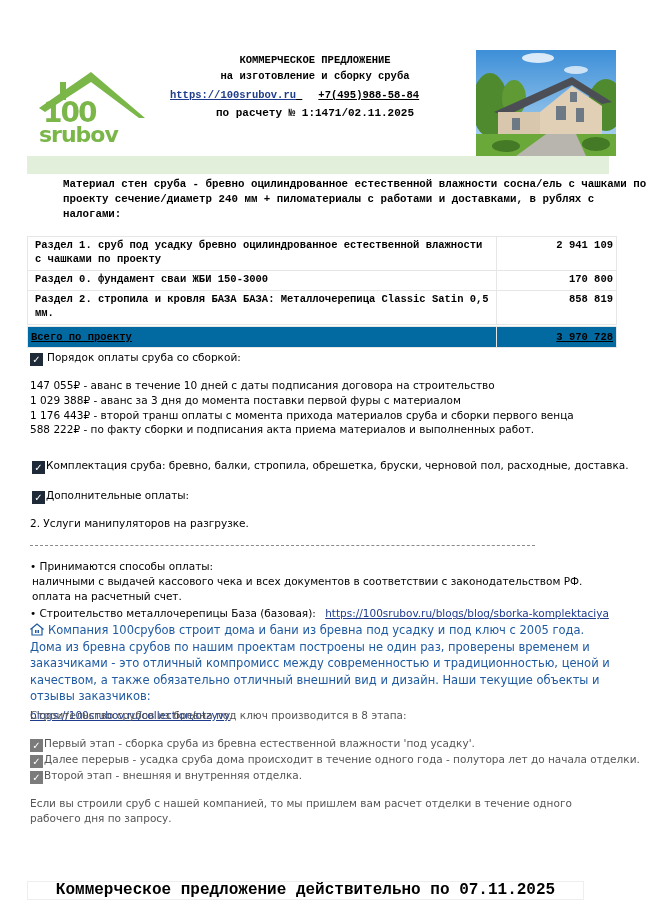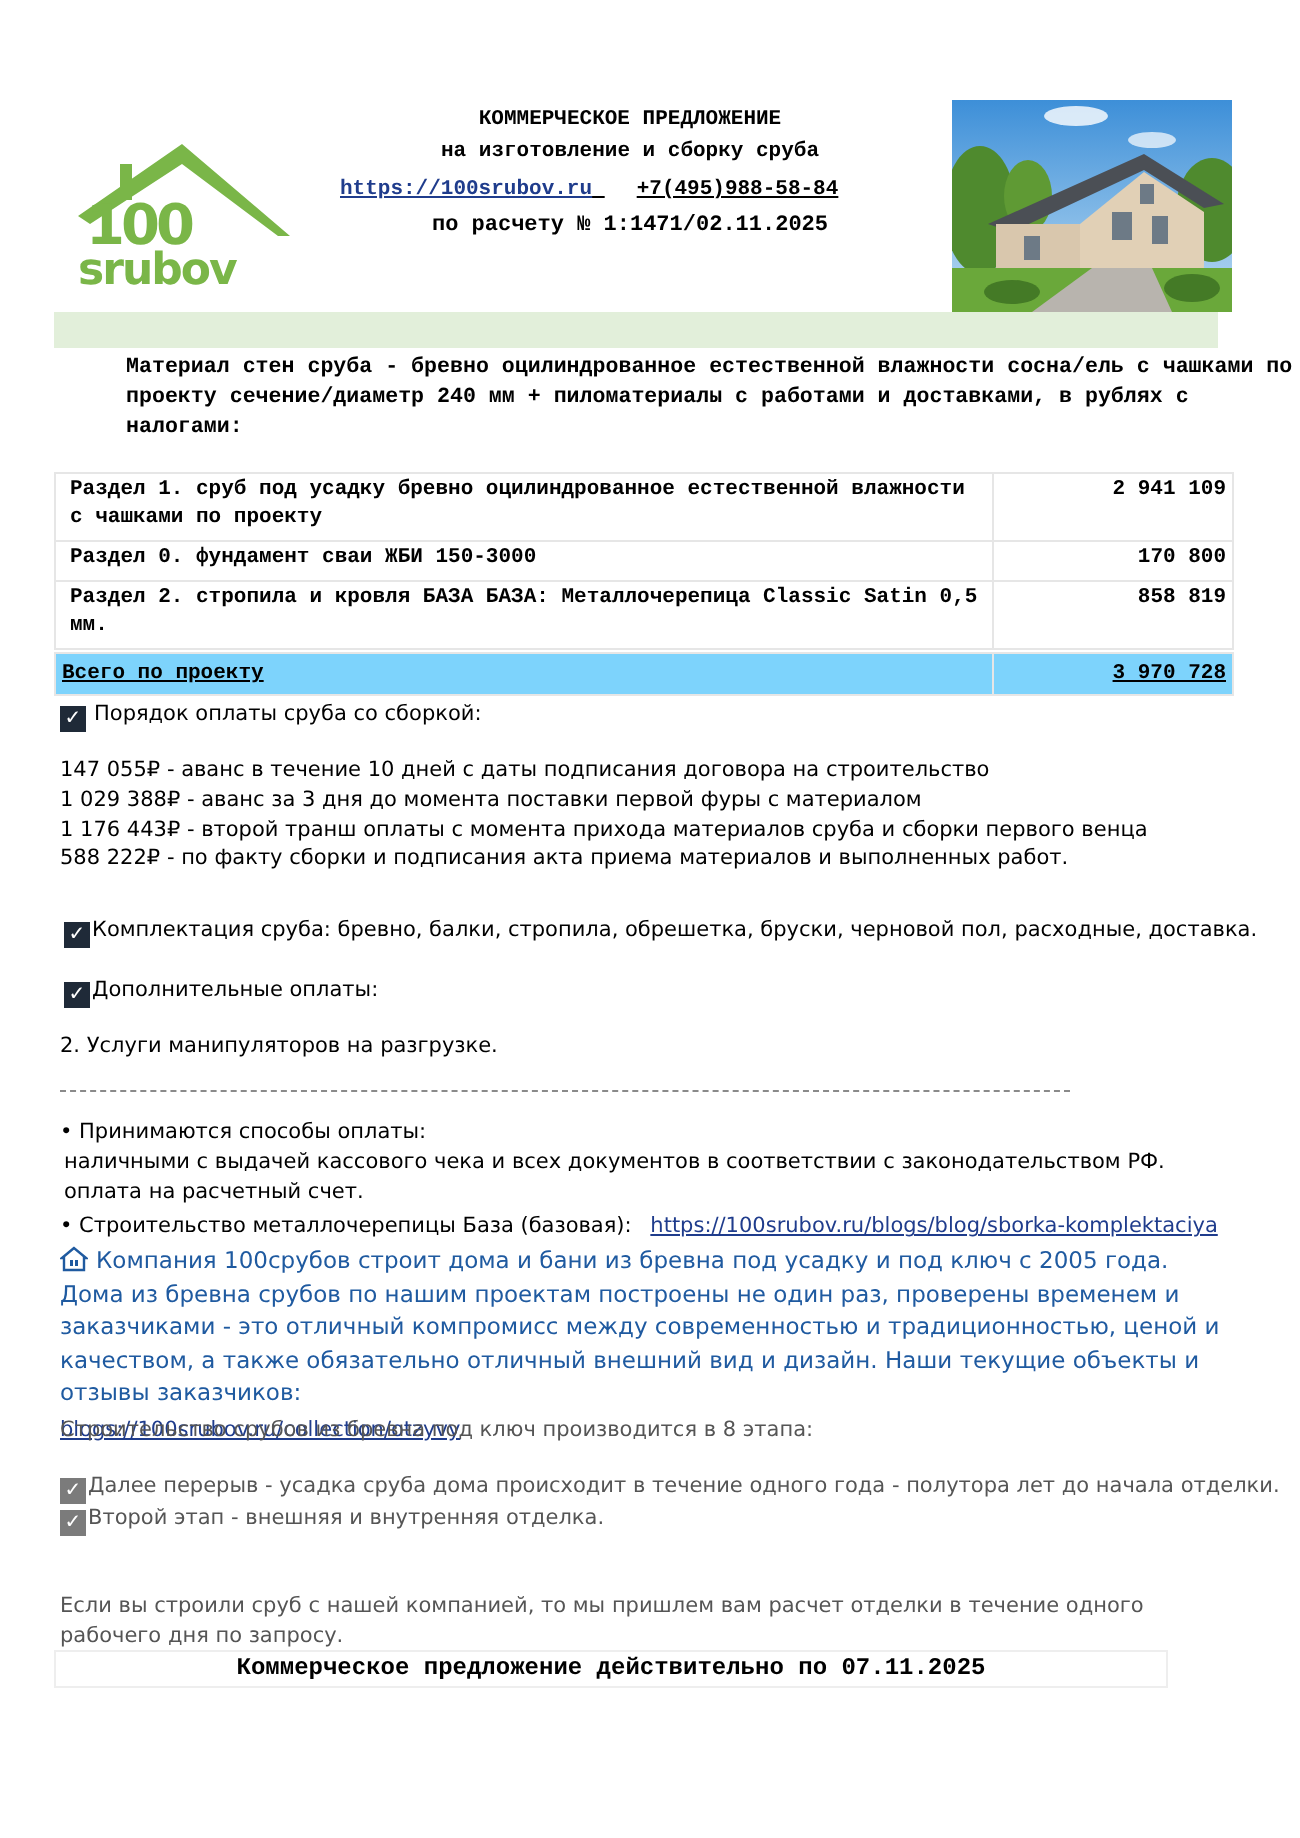--- a/index.html
+++ b/index.html
@@ -18,42 +18,42 @@
   .hdr .l4 { display:block; margin-top: 2px; font-size: 11px; }
   .photo { position: absolute; left: 476px; top: 50px; width: 140px; height: 106px; overflow: hidden; }
   .green-band { position: absolute; left: 27px; top: 156px; width: 582px; height: 18px; background: #e2efda; }
 
   .intro { position: absolute; left: 28px; top: 177px; width: 595px; font-size: 10.8px; line-height: 15px; font-weight: bold; margin-left: 35px; }
 
   
   .tbl { position: absolute; left: 27px; top: 236px; width: 590px; border-collapse: collapse; font-size: 10.5px; line-height: 14px; font-weight: bold; }
   .tbl td { border: 1px solid #e6e6e6; padding: 1px 3px 4px 3px; vertical-align: top; }
   .tbl td.num { text-align: right; width: 113px; }
-  .tbl tr.total td { background: #7dd3fc; border-color: #e6e6e6; padding-top: 3px; padding-bottom: 3px; }
+  .tbl tr.total td { background: #0369a1; border-color: #e6e6e6; padding-top: 3px; padding-bottom: 3px; }
   .tbl tr.total span { text-decoration: underline; }
   .tbl tr.gap td { height: 1px; padding: 0; border-left: none; border-right: none; }
 
   .chk { display:inline-block; width: 13px; height: 13px; background: #1f2a38; color: #fff; font-size: 10px; line-height: 13px; text-align: center; vertical-align: -2px; margin-right: 4px; }
   .chk.grey { background: #7b7b7b; }
 
   .sec { position: absolute; left: 30px; font-size: 10.5px; line-height: 14.8px; }
   .s-pay-title { top: 350px; }
   .s-pay-list { top: 378px; }
   .s-compl { top: 458px; left: 32px; }
   .s-extra-title { top: 488px; left: 32px; }
   .s-extra-list { top: 516px; }
   .dashes { position: absolute; left: 30px; top: 545px; width: 505px; height: 0; border-top: 1px dashed #8a8a8a; }
   .s-methods { top: 559px; }
   .s-methods a, .s-about a { color: #1f3c8c; }
   .s-about { top: 622px; color: #1f5aa0; font-size: 11.5px; line-height: 16.6px; width: 585px; }
   .s-about .link { font-size: 10.5px; color: #1f3c8c; display:block; margin-top: 2px; }
   .s-stages-title { top: 708px; color: #555; }
   .s-stages { top: 736px; color: #555; }
   .s-finish { top: 796px; color: #555; width: 580px; }
-  .footer { position: absolute; left: 27px; top: 825px; width: 555px; height: 17px; border: 1px solid #eeeeee; text-align: center; font-size: 12px; line-height: 17px; font-weight: bold; }
+  .footer { position: absolute; left: 27px; top: 881px; width: 555px; height: 17px; border: 1px solid #eeeeee; text-align: center; font-size: 16px; line-height: 17px; font-weight: bold; }
   .house-ic { display:inline-block; width: 14px; height: 13px; vertical-align: -2px; margin-right: 4px; }
 </style>
 </head>
 <body>
 
 <div class="logo">
   <svg width="118" height="75" viewBox="0 0 118 75">
     <polygon points="6,38 58,2 112,48 106,48 58,12 12,42" fill="#7ab648"></polygon>
     <rect x="27" y="12" width="6" height="18" fill="#7ab648"></rect>
     <text x="10" y="52" font-family="DejaVu Sans, sans-serif" font-weight="bold" font-size="28" fill="#7ab648" letter-spacing="-2">100</text>
@@ -167,19 +167,20 @@
         <polygon points="7,1 1,6 2,6 2,12 12,12 12,6 13,6" fill="none" stroke="#1f5aa0" stroke-width="1.2"></polygon>
         <rect x="5" y="7" width="1.5" height="3" fill="#1f5aa0"></rect>
         <rect x="7.5" y="7" width="1.5" height="3" fill="#1f5aa0"></rect>
       </svg>
   </span><span>Компания 100срубов строит дома и бани из бревна под усадку и под ключ с 2005 года. Дома из бревна срубов по нашим проектам построены не один раз, проверены временем и заказчиками - это  отличный компромисс между современностью и традиционностью, ценой и  качеством, а также обязательно отличный внешний вид и дизайн.  Наши текущие объекты и отзывы заказчиков:</span>
   <a class="link" style="text-decoration:underline">blogs://100srubov.ru/collection/otzyvy</a>
 </div>
 
 <div class="sec sans s-stages-title">Строительство срубов из бревна под ключ производится в 8 этапа:</div>
 <div class="sec sans s-stages">
+  <div><span class="chk grey" style="margin-right:1px">✓</span><span>Первый этап - сборка сруба из бревна естественной влажности 'под усадку'.</span></div>
   <div><span class="chk grey" style="margin-right:1px">✓</span><span>Далее перерыв - усадка сруба дома происходит в течение одного года - полутора лет до начала отделки.</span></div>
   <div><span class="chk grey" style="margin-right:1px">✓</span><span>Второй этап - внешняя и внутренняя отделка.</span></div>
 </div>
 
 <div class="sec sans s-finish">Если вы строили сруб с нашей компанией, то мы пришлем вам расчет отделки в течение одного рабочего дня по запросу.</div>
 
 <div class="footer mono">Коммерческое предложение действительно по 07.11.2025</div>
 
 </body></html>

